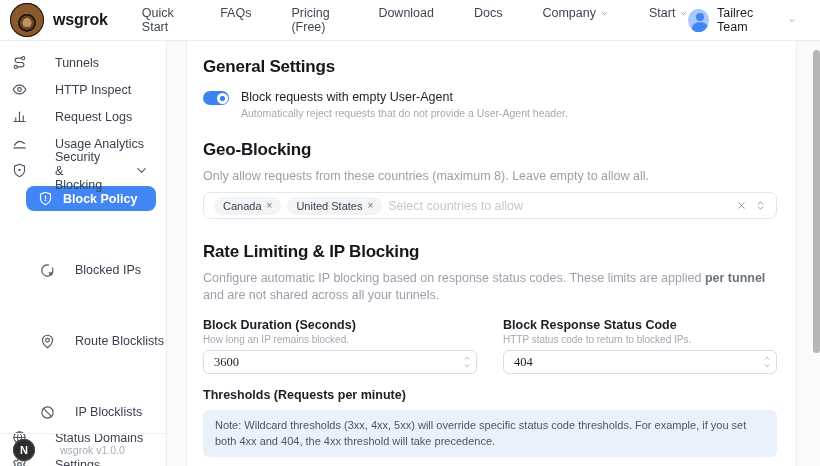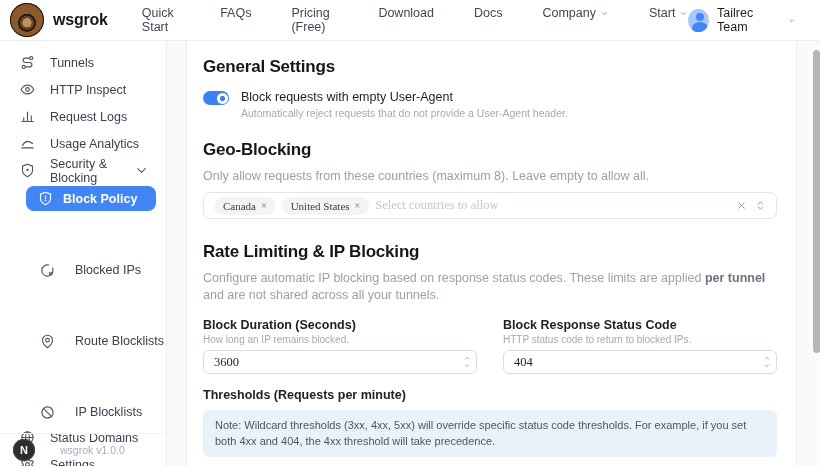--- a/index.html
+++ b/index.html
@@ -21,21 +21,21 @@
   .user { margin-left:auto; margin-right:24px; display:flex; align-items:center; gap:8px; }
   .avatar { width:23px; height:23px; border-radius:50%; background:#a8c7fa; position:relative; overflow:hidden; }
   .avatar::before { content:""; position:absolute; left:7.5px; top:4px; width:8px; height:8px; border-radius:50%; background:#4285f4; }
   .avatar::after { content:""; position:absolute; left:3.5px; top:13.5px; width:16px; height:12px; border-radius:50%; background:#4285f4; }
   .user-name { font-size:12.5px; font-weight:400; color:#1b1f26; }
 
   
   .body { flex:1; display:flex; min-height:0; }
   .sidebar { width:167px; flex:0 0 167px; background:#fff; border-right:1px solid #ebedf0;
     padding-top:8px; position:relative; }
-  .s-item { height:27px; display:flex; align-items:center; padding-left:20px; gap:15px;
+  .s-item { height:27px; display:flex; align-items:center; padding-left:12px; gap:28px;
     font-size:12.5px; color:#3a4150; cursor:pointer; }
   .s-item svg { width:15px; height:15px; stroke:#4b5563; stroke-width:1.8; fill:none;
     stroke-linecap:round; stroke-linejoin:round; flex:0 0 15px; }
   .s-item .chev-end { margin-left:auto; margin-right:17px; }
   .s-sub { height:24px; padding-left:40px; gap:20px;margin-top:47px; }
   .s-active { height:25px; margin:2px 10px 2px 26px; padding-left:12px; gap:10px;
     background:#4285f4; border-radius:8px; color:#fff; font-weight:700; }
   .s-active svg { stroke:#fff; }
   .side-foot { position:absolute; left:0; right:0; bottom:0; height:33px;
     border-top:1px solid #f1f2f4; display:flex; align-items:center; }
@@ -58,21 +58,21 @@
   .toggle-row { display:flex; gap:12px; margin-top:13px; }
   .toggle { width:26px; height:14px; border-radius:8px; background:#3b82f6; position:relative;
     margin-top:1px; cursor:pointer; flex:0 0 26px; }
   .toggle .knob { position:absolute; right:1.5px; top:1.5px; width:11px; height:11px;
     border-radius:50%; background:radial-gradient(circle, #3b82f6 0 2.4px, #fff 2.5px 100%); }
   .toggle-label { font-size:12.5px; font-weight:500; color:#1b1f26; }
   .toggle-help { font-size:10.5px; color:#a3a9b3; margin-top:3px; }
 
   .mt-geo { margin-top:21px; }
   .tag-input { margin-top:9px; border:1px solid #e2e5e9; border-radius:7px; height:27px;
-    display:flex; align-items:center; padding:0 10px; gap:6px; cursor:text;font-family:Liberation Serif, serif; }
+    display:flex; align-items:center; padding:0 10px; gap:6px; cursor:text; }
   .chip { background:#f3f4f6; border-radius:999px; padding:3px 9px; font-size:11px;
     color:#374151; display:flex; align-items:center; gap:5px; white-space:nowrap; cursor:default; }
   .chip .x { color:#6b7280; font-size:10px; cursor:pointer; }
   .tag-input input { border:none; outline:none; flex:1; font-size:12.5px; color:#3a4150;
     font-family:inherit; min-width:40px; }
   .tag-input input::placeholder { color:#c2c8d0; }
   .tag-end { display:flex; align-items:center; gap:8px; margin-left:auto; color:#9aa1ac; }
   .icon-sm { width:11px; height:11px; stroke:#8b929c; stroke-width:2; fill:none;
     stroke-linecap:round; stroke-linejoin:round; }
 

